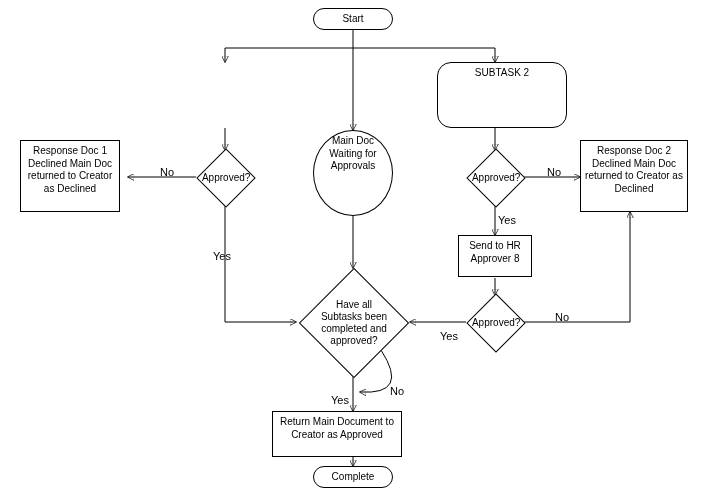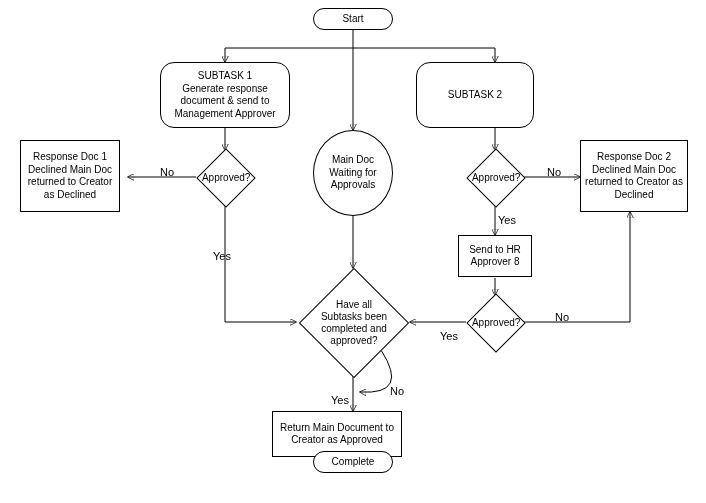--- a/index.html
+++ b/index.html
@@ -1,17 +1,17 @@
 <!DOCTYPE html>
 <html><head>
 <meta charset="utf-8">
 <style>
 html,body{margin:0;padding:0;background:#fff;font-family:Verdana,Arial,sans-serif;font-size:10px;color:#000}
 .stage{position:relative;width:706px;height:503px}
-.node{position:absolute;background:#fff;border:1px solid #000;text-align:center;display:flex;align-items:center;justify-content:center;padding:4px;box-sizing:border-box;line-height:1.25}
+.node{position:absolute;background:#fff;border:1px solid #000;text-align:center;display:flex;align-items:flex-start;justify-content:center;padding:4px;box-sizing:border-box;line-height:1.25}
 .rounded{border-radius:14px}
 .pill{border-radius:999px}
 .diamond{position:absolute;background:#fff;border:1px solid #000;transform:rotate(45deg);display:flex;align-items:center;justify-content:center}
 .diamond .dlabel{transform:rotate(-45deg);text-align:center;line-height:1.2;width:120px}
 .circle{border-radius:50%}
 .edge-label{position:absolute;font-size:11px;background:transparent}
 svg.wires{position:absolute;left:0;top:0;width:706px;height:503px;pointer-events:none}
 svg.wires line,svg.wires path{stroke:#000;stroke-width:1;fill:none}
 </style>
 </head>
@@ -62,28 +62,22 @@
 
   <path d="M381,350 Q410,395 360,392" marker-end="url(#ah)"></path>
 
   <line x1="353" y1="450" x2="353" y2="466" marker-end="url(#ah)"></line>
 </svg>
 
 <div class="node pill" style="left:313px;top:8px;width:80px;height:22px">
       <span>Start</span>
     </div>
 
-<div class="node rounded" style="left:160px;top:62px;width:130px;height:66px">
-  <div>
-    <span>SUBTASK 1</span><br>
-    <span>Generate response document &amp; send to Management Approver</span>
-  </div>
-</div>
 
-<div class="node rounded" style="left:416px;top:62px;width:118px;height:66px">
+<div class="node rounded" style="left:437px;top:62px;width:130px;height:66px">
   <div>
     <span>SUBTASK 2</span><br>
   </div>
 </div>
 
 <div class="node circle" style="left:313px;top:130px;width:80px;height:86px">
       <span>Main Doc Waiting for Approvals</span>
     </div>
 
 <div class="diamond" style="left:205px;top:157px;width:40px;height:40px">
@@ -111,21 +105,21 @@
     </div>
 
 <div class="diamond" style="left:315px;top:284px;width:76px;height:76px">
       <span class="dlabel" style="width:100px">Have all Subtasks been completed and approved?</span>
     </div>
 
 <div class="node" style="left:272px;top:411px;width:130px;height:46px">
       <span>Return Main Document to Creator as Approved</span>
     </div>
 
-<div class="node pill" style="left:313px;top:451px;width:80px;height:22px">
+<div class="node pill" style="left:313px;top:466px;width:80px;height:22px">
       <span>Complete</span>
     </div>
 
 <span class="edge-label" style="left:160px;top:166px">No</span>
 <span class="edge-label" style="left:213px;top:250px">Yes</span>
 <span class="edge-label" style="left:547px;top:166px">No</span>
 <span class="edge-label" style="left:498px;top:214px">Yes</span>
 <span class="edge-label" style="left:555px;top:311px">No</span>
 <span class="edge-label" style="left:440px;top:330px">Yes</span>
 <span class="edge-label" style="left:331px;top:394px">Yes</span>

